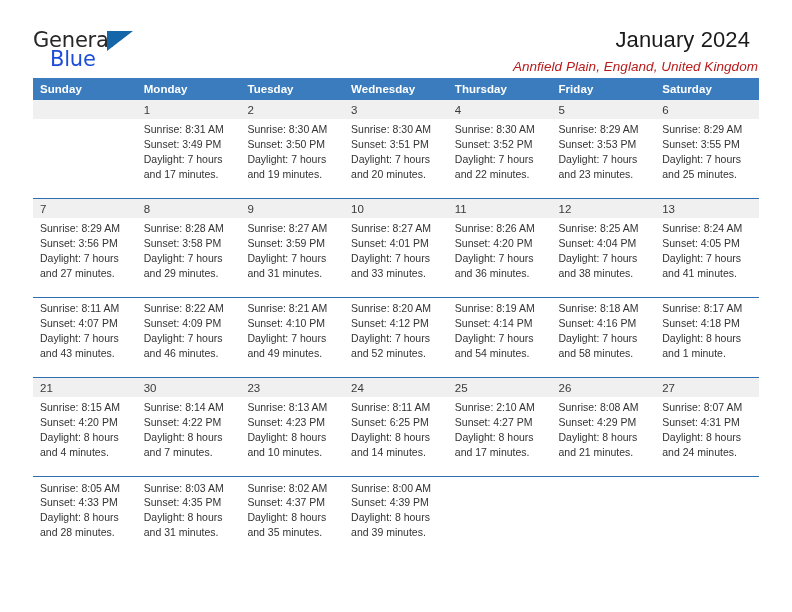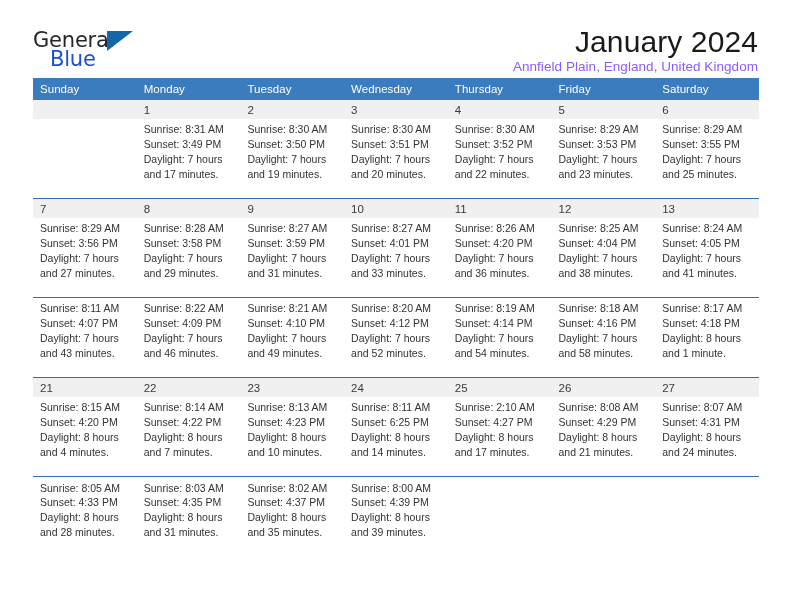--- a/index.html
+++ b/index.html
@@ -65,49 +65,50 @@
     height: 0;
     border-left: 26px solid #1566a8;
     border-bottom: 20px solid transparent;
   }
 
   .title-block {
     text-align: right;
     padding-top: 0px;
   }
   .cal-title {
-    font-size: 30px;
+    font-size: 22px;
     color: #1a1a1a;
     line-height: 1.05;
     font-weight: normal;
-    margin: 0;
+    margin: 8px;
     letter-spacing: 0.1px;
   }
   .cal-subtitle {
     font-size: 13.5px;
-    color: #8b5cf6;
+    color: #b91c1c;
     margin-top: 2px;
     letter-spacing: 0.05px;
+    font-style: italic;
   }
 
   
   .cal-wrap {
     margin: 4px 0 0 33px;
     width: 726px;
   }
   table.calendar {
     width: 726px;
     border-collapse: collapse;
     table-layout: fixed;
   }
   table.calendar th {
     background: #3a7cbe;
     color: #ffffff;
     font-size: 11.5px;
-    font-weight: normal;
+    font-weight: bold;
     text-align: left;
     padding: 5px 0 5px 7px;
     height: 21px;
     letter-spacing: 0.05px;
   }
 
   tr.daynum-row td {
     background: #f0f0f0;
     font-size: 11.5px;
     color: #3a3a3a;
@@ -332,21 +333,21 @@
               <span class="line">Sunset: 4:18 PM</span>
               <span class="line">Daylight: 8 hours</span>
               <span class="line">and 1 minute.</span>
             </td>
           </tr>
           <tr class="week-sep">
             <td colspan="7"></td>
           </tr>
           <tr class="daynum-row">
             <td>21</td>
-            <td>22</td>
+            <td>30</td>
             <td>23</td>
             <td>24</td>
             <td>25</td>
             <td>26</td>
             <td>27</td>
           </tr>
           <tr class="detail-row">
             <td>
               <span class="line">Sunrise: 8:15 AM</span>
               <span class="line">Sunset: 4:20 PM</span>

